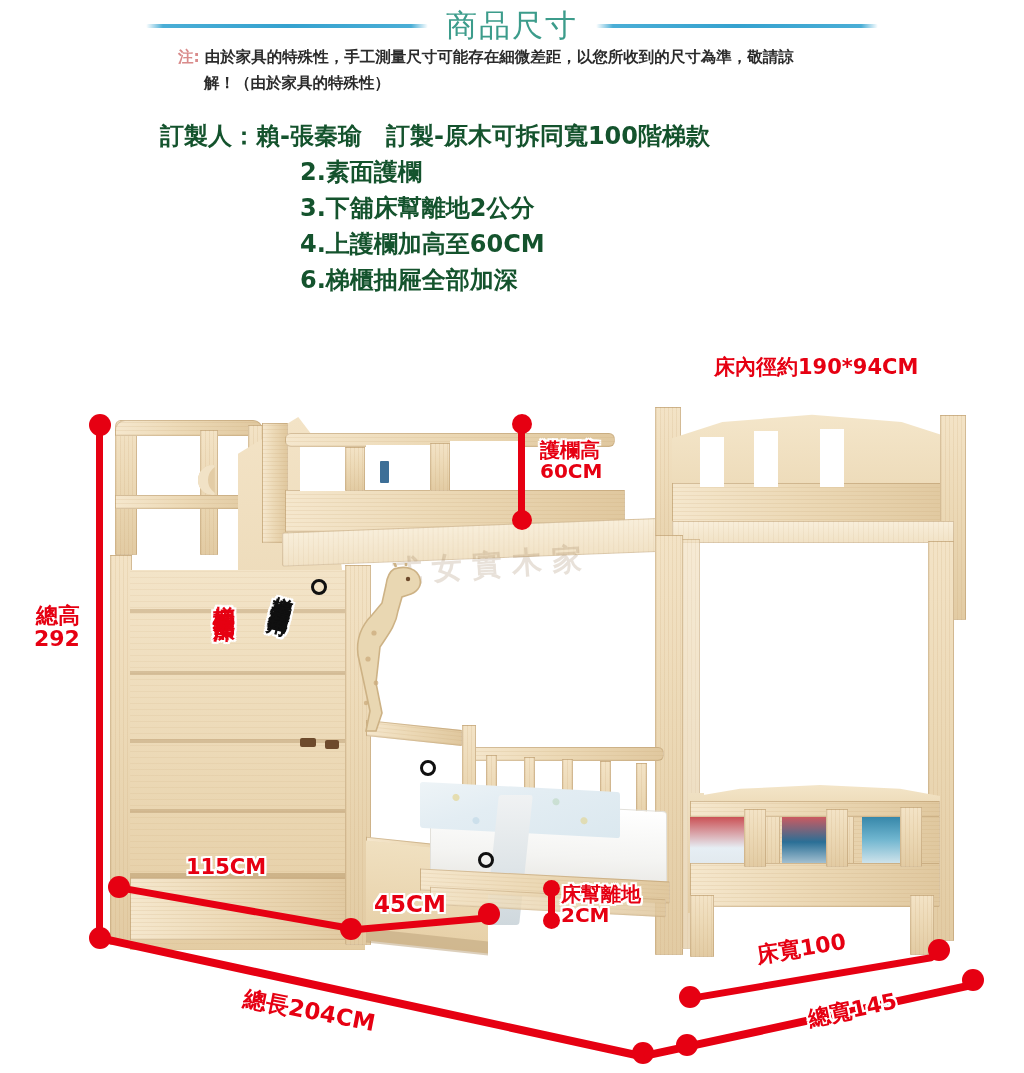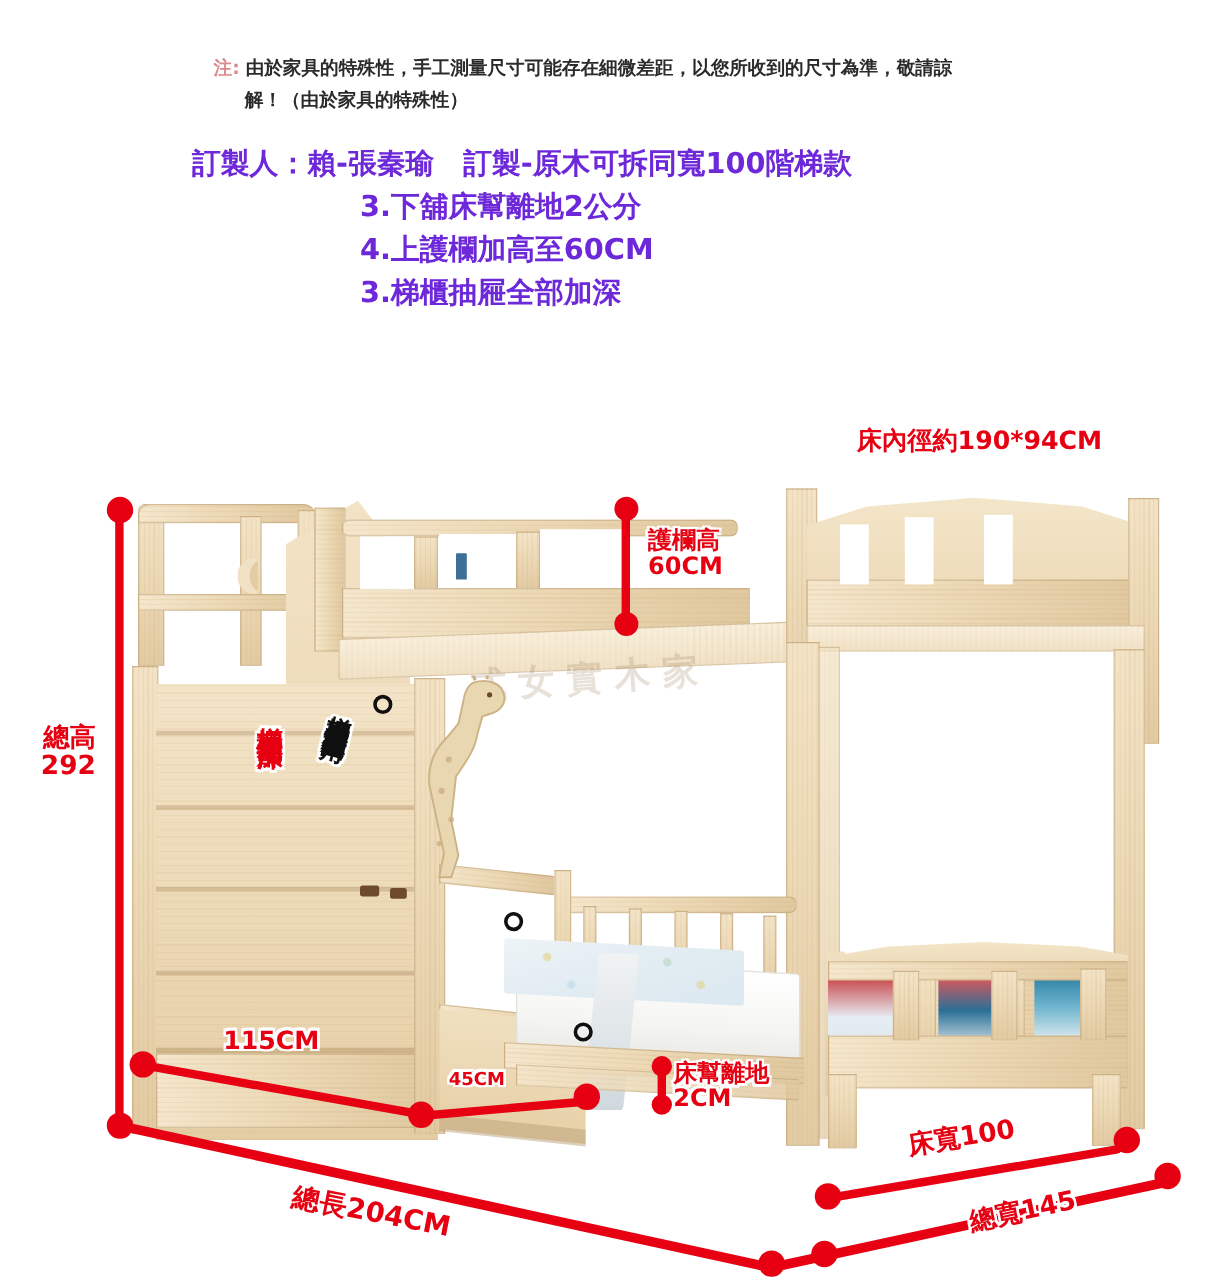--- a/index.html
+++ b/index.html
@@ -35,21 +35,21 @@
     position:absolute;left:178px;top:44px;width:700px;
     font-size:15.5px;line-height:26px;color:#2b2b2b;font-weight:bold;
     font-family:"DejaVu Sans","Liberation Sans",sans-serif;
   }
   .note .lead{color:#d98b8b;font-weight:bold;margin-right:5px;}
   .note .l2{display:block;padding-left:26px;}
 
   
   .spec{
     position:absolute;left:160px;top:118px;width:780px;
-    color:#6d28d9;font-weight:bold;font-size:24px;line-height:36px;
+    color:#14532d;font-weight:bold;font-size:24px;line-height:36px;
     font-family:"DejaVu Sans","Liberation Sans",sans-serif;
     white-space:nowrap;
   }
   .spec .row{display:block;}
   .spec .indent{padding-left:140px;}
 
   
   .photo{
     position:absolute;left:0;top:395px;width:1024px;height:600px;
   }
@@ -143,31 +143,37 @@
     position:absolute;border:3px solid #101010;border-radius:50%;
     width:16px;height:16px;box-sizing:border-box;background:transparent;
   }
   .tilt{transform-origin:top left;}
 </style>
 </head>
 <body>
 
 <div class="page">
 
+  <div class="title-row">
+    <div class="title-rule"></div>
+    <div class="title-text">商品尺寸</div>
+    <div class="title-rule right"></div>
+  </div>
 
   <div class="note">
     <span class="lead">注:</span><span>由於家具的特殊性，手工測量尺寸可能存在細微差距，以您所收到的尺寸為準，敬請諒</span>
     <span class="l2">解！（由於家具的特殊性）</span>
   </div>
 
   <div class="spec">
     <span class="row">訂製人：賴-張秦瑜　訂製-原木可拆同寬100階梯款</span>
+    <span class="row indent">2.素面護欄</span>
     <span class="row indent">3.下舖床幫離地2公分</span>
     <span class="row indent">4.上護欄加高至60CM</span>
-    <span class="row indent">3.梯櫃抽屜全部加深</span>
+    <span class="row indent">6.梯櫃抽屜全部加深</span>
   </div>
 
   <div class="photo">
 
     <div class="wood" style="left:115px;top:25px;width:22px;height:135px;border-radius:6px 6px 0 0;"></div>
     <div class="wood h" style="left:115px;top:25px;width:148px;height:16px;border-radius:10px 10px 0 0;"></div>
     <div class="wood" style="left:200px;top:35px;width:18px;height:125px;"></div>
     <div class="wood" style="left:248px;top:30px;width:18px;height:130px;"></div>
     <div class="gap" style="left:140px;top:50px;width:56px;height:52px;border-radius:2px;"></div>
     <div class="gap" style="left:140px;top:155px;width:56px;height:44px;border-radius:2px;"></div>
@@ -315,21 +321,21 @@
   <div class="ring" style="left:420px;top:760px;"></div>
   <div class="ring" style="left:478px;top:852px;"></div>
 
   <div class="dim-line" style="left:118px;top:884px;width:240px;height:7px;transform-origin:left center;transform:rotate(10deg);"></div>
   <div class="dot" style="left:108px;top:876px;width:22px;height:22px;"></div>
   <div class="dot" style="left:340px;top:918px;width:22px;height:22px;"></div>
   <div class="dim-label" style="left:186px;top:856px;font-size:21px;">115CM</div>
 
   <div class="dim-line" style="left:356px;top:926px;width:132px;height:7px;transform-origin:left center;transform:rotate(-5deg);"></div>
   <div class="dot" style="left:478px;top:903px;width:22px;height:22px;"></div>
-  <div class="dim-label" style="left:374px;top:892px;font-size:15px;">45CM</div>
+  <div class="dim-label" style="left:374px;top:892px;font-size:23px;">45CM</div>
 
   <div class="dim-line" style="left:548px;top:888px;width:7px;height:32px;"></div>
   <div class="dot" style="left:543px;top:880px;width:17px;height:17px;"></div>
   <div class="dot" style="left:543px;top:912px;width:17px;height:17px;"></div>
   <div class="dim-label" style="left:561px;top:884px;font-size:20px;">
     <span>床幫離地</span><br>
     <span>2CM</span>
   </div>
 
   <div class="dim-line" style="left:104px;top:935px;width:551px;height:8px;transform-origin:left center;transform:rotate(12.3deg);"></div>

